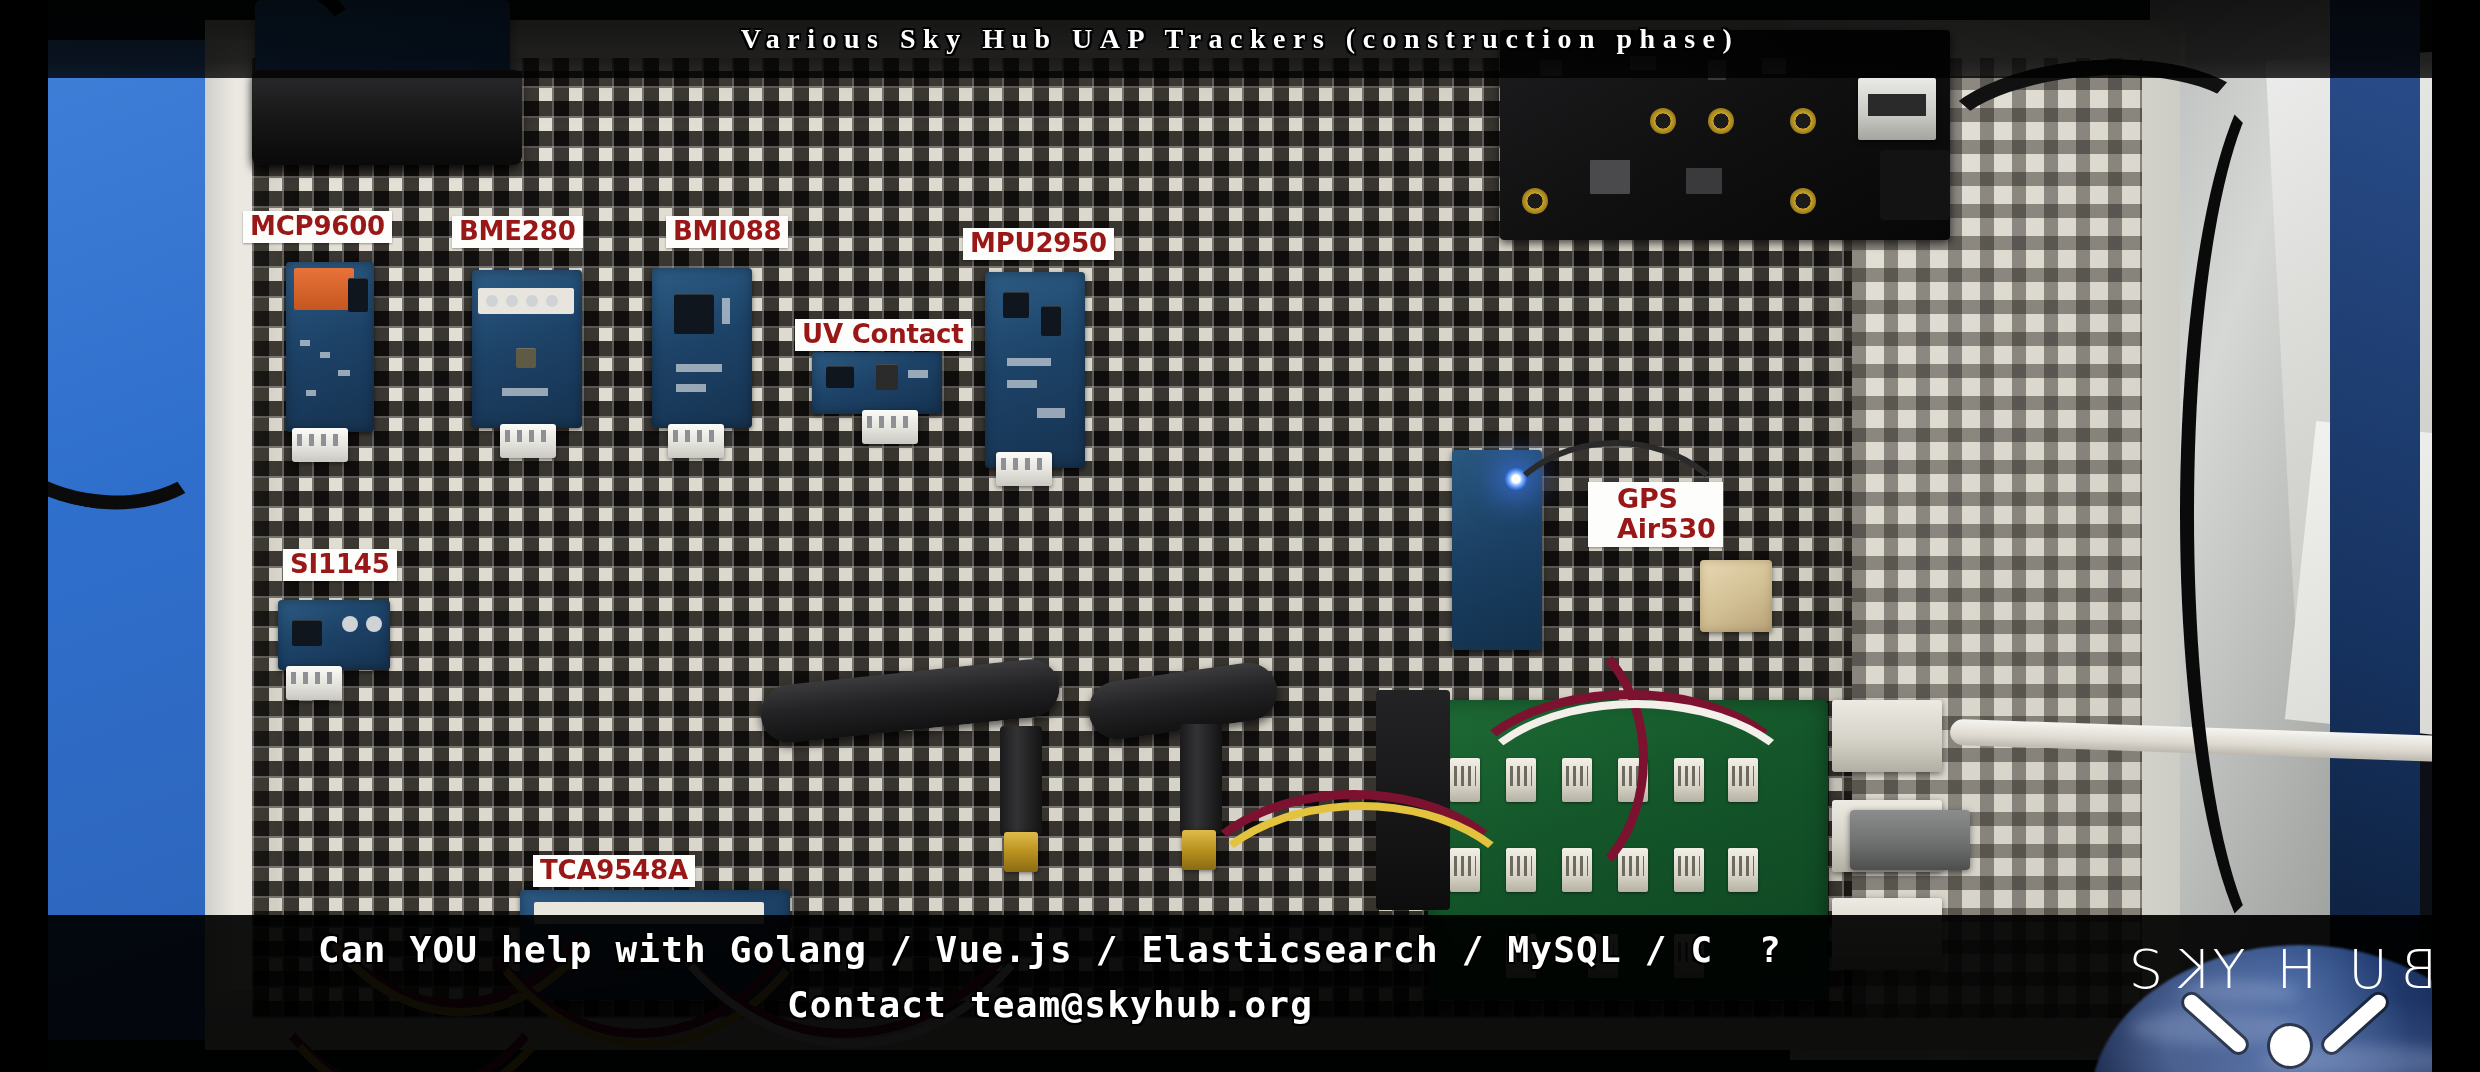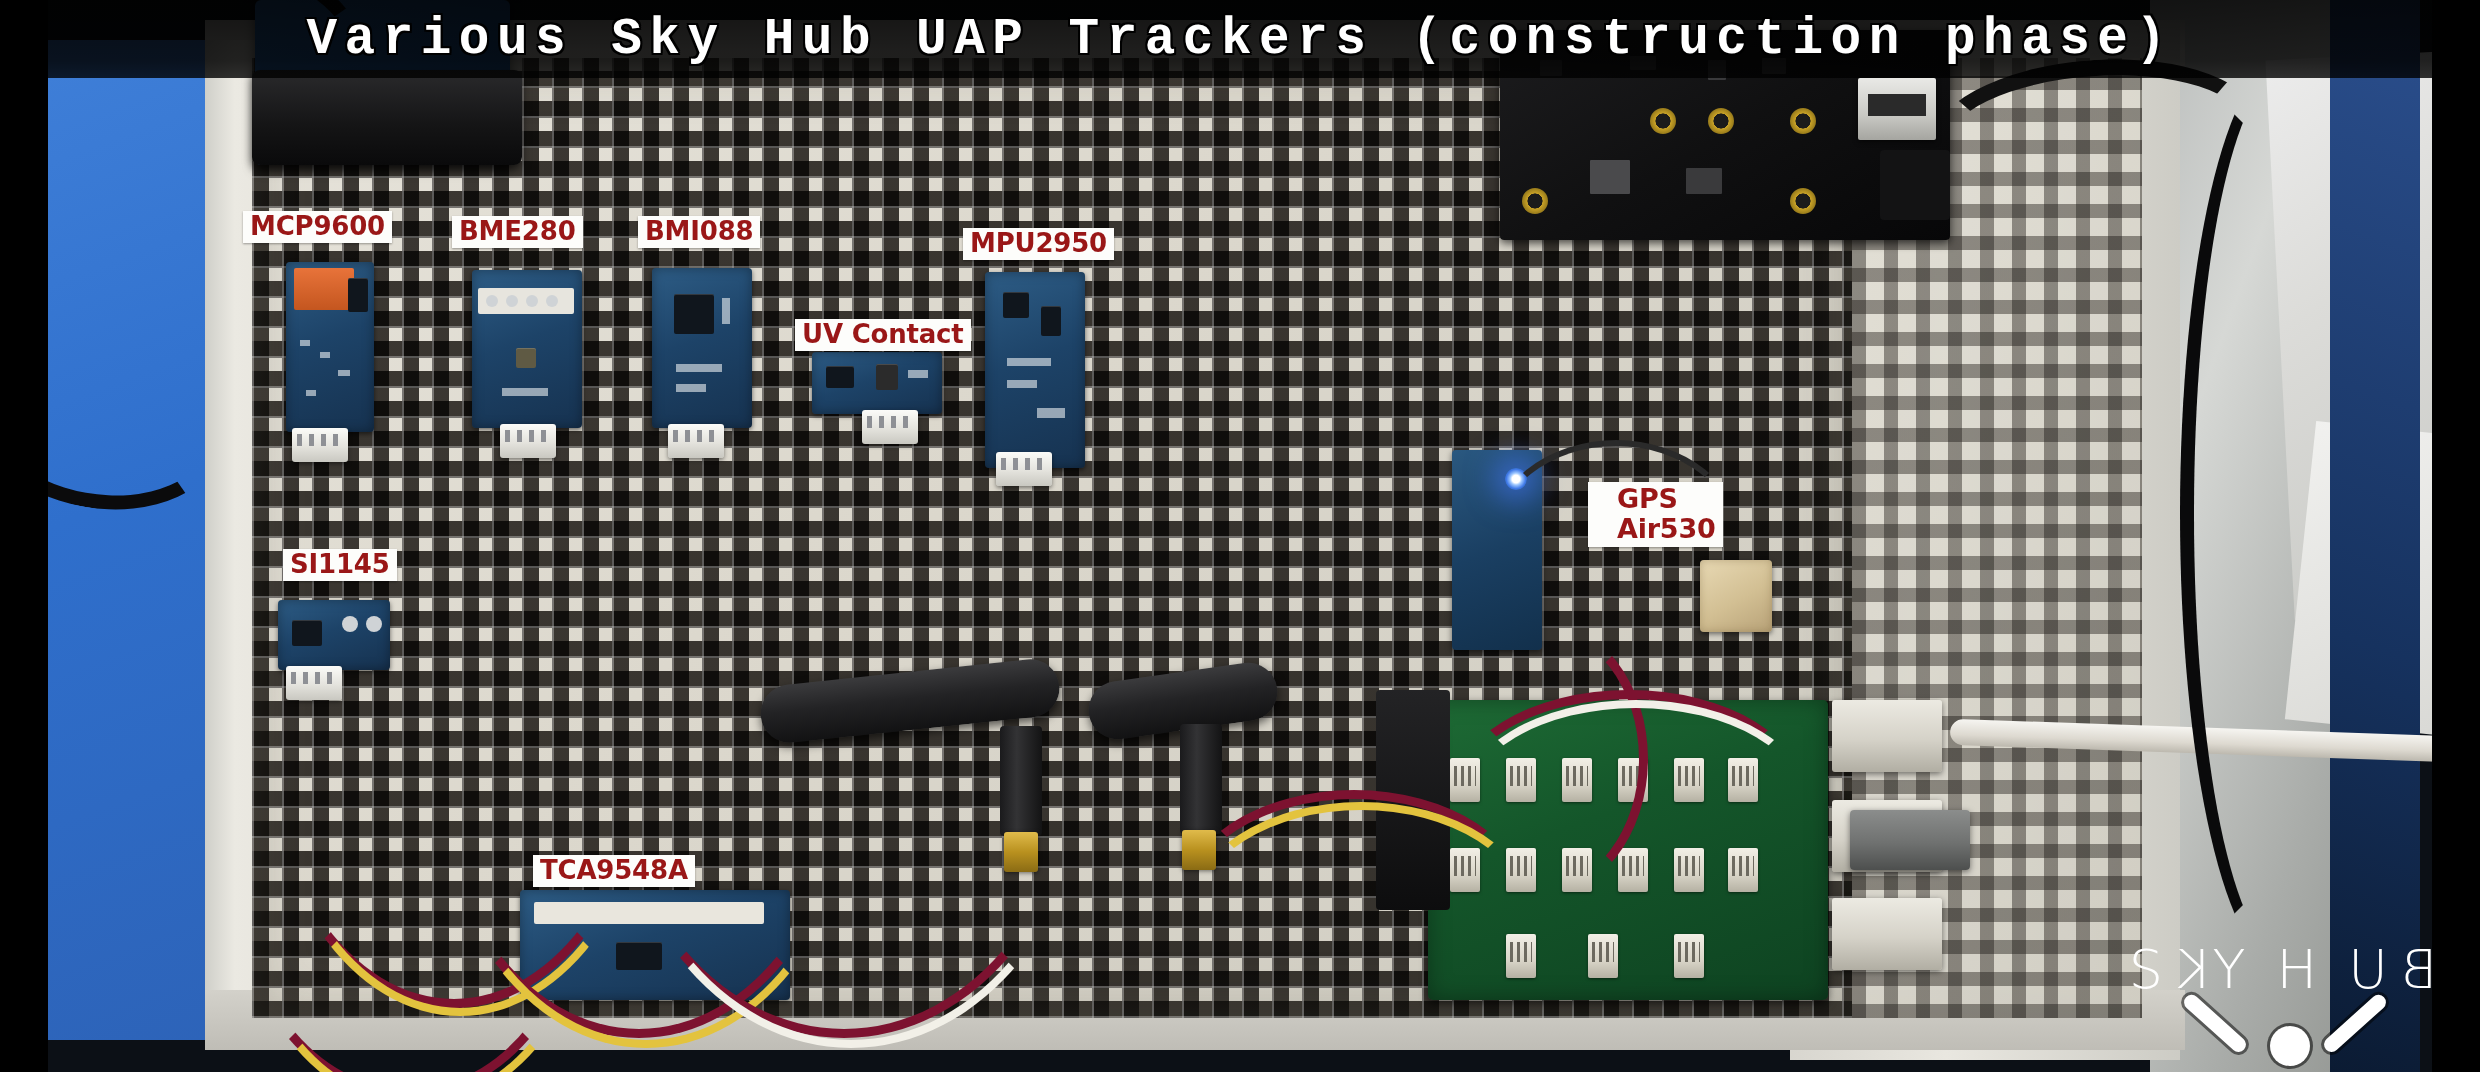--- a/index.html
+++ b/index.html
@@ -234,23 +234,23 @@
     box-shadow:0 1px 2px rgba(0,0,0,.35);
   }
 
   
   .topbar{
     position:absolute;left:0;top:0;width:2480px;height:78px;
     background:linear-gradient(180deg,rgba(0,0,0,.90) 0%,rgba(0,0,0,.86) 78%,rgba(0,0,0,.80) 100%);
     display:flex;align-items:center;justify-content:center;
   }
   .topbar .title{
-    font-family:Liberation Mono, monospace;
+    font-family:Liberation Serif, serif;
     font-weight:700;
-    font-size:51px;
+    font-size:28px;
     color:#ffffff;
     letter-spacing:7.5px;
     white-space:pre;
     text-shadow:
       -2px -2px 0 #000, 2px -2px 0 #000, -2px 2px 0 #000, 2px 2px 0 #000,
       0 -2px 0 #000, 0 2px 0 #000, -2px 0 0 #000, 2px 0 0 #000;
   }
 
   .bottombar{
     position:absolute;left:0;top:915px;width:2480px;height:157px;
@@ -465,34 +465,45 @@
     <div class="wire" style="left:230px;top:640px;width:340px;height:440px;border:9px solid;border-color:transparent transparent #7d1230 transparent;"></div>
     <div class="wire" style="left:238px;top:652px;width:340px;height:440px;border:8px solid;border-color:transparent transparent #e3c33e transparent;"></div>
     <div class="wire" style="left:1180px;top:790px;width:330px;height:210px;border:9px solid;border-color:#7d1230 transparent transparent transparent;"></div>
     <div class="wire" style="left:1188px;top:802px;width:330px;height:210px;border:8px solid;border-color:#e3c33e transparent transparent transparent;"></div>
     <div class="wire" style="left:1430px;top:620px;width:200px;height:260px;border:9px solid;border-color:transparent #7d1230 transparent transparent;"></div>
     <div class="wire" style="left:1450px;top:690px;width:340px;height:200px;border:9px solid;border-color:#7d1230 transparent transparent transparent;"></div>
     <div class="wire" style="left:1458px;top:700px;width:340px;height:200px;border:8px solid;border-color:#f2f0e8 transparent transparent transparent;"></div>
 
     <div class="sticker" style="left:243px;top:211px;">MCP9600</div>
     <div class="sticker" style="left:452px;top:216px;">BME280</div>
-    <div class="sticker" style="left:638px;top:216px;">BMI088</div>
+    <div class="sticker" style="left:666px;top:216px;">BMI088</div>
     <div class="sticker" style="left:795px;top:319px;">UV Contact</div>
     <div class="sticker" style="left:963px;top:228px;">MPU2950</div>
     <div class="sticker" style="left:283px;top:549px;">SI1145</div>
     <div class="sticker" style="left:533px;top:855px;">TCA9548A</div>
     <div class="sticker" style="left:1588px;top:482px;font-size:27px;line-height:1.12;padding-left:29px;">GPS
 Air530</div>
 
   </div>
 
   <div class="topbar">
     <div class="title">Various Sky Hub UAP Trackers (construction phase)</div>
   </div>
 
+  <div class="bottombar">
+    <div class="earth"></div>
+    <div class="earthwisp" style="left:2130px;top:96px;width:170px;height:34px;"></div>
+    <div class="earthwisp" style="left:2260px;top:130px;width:210px;height:30px;"></div>
+    <div class="earthwisp" style="left:2180px;top:66px;width:120px;height:22px;"></div>
+
+    <div class="bottom-text">
+      <div class="bt-line1">Can YOU help with Golang / Vue.js / Elasticsearch / MySQL / C  ?</div>
+      <div class="bt-line2">Contact team@skyhub.org</div>
+    </div>
+  </div>
 
   <div class="logo">
     <div class="logo-word"><span>S</span><span class="mirror">K</span><span>Y H U</span><span class="mirror">B</span></div>
     <div class="logo-dot"></div>
     <div class="logo-wing left"></div>
     <div class="logo-wing right"></div>
   </div>
 
   <div class="lb-left"></div>
   <div class="lb-right"></div>

